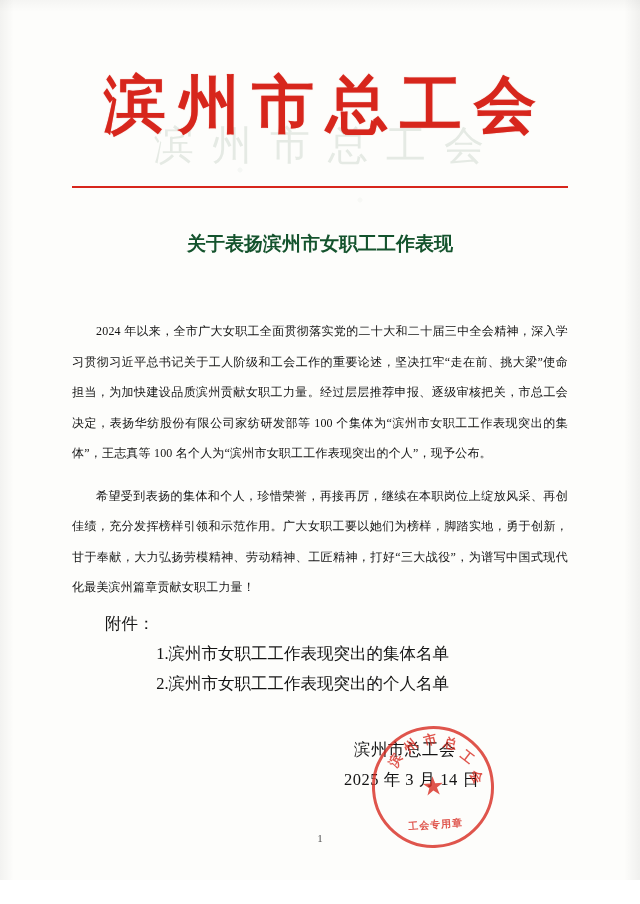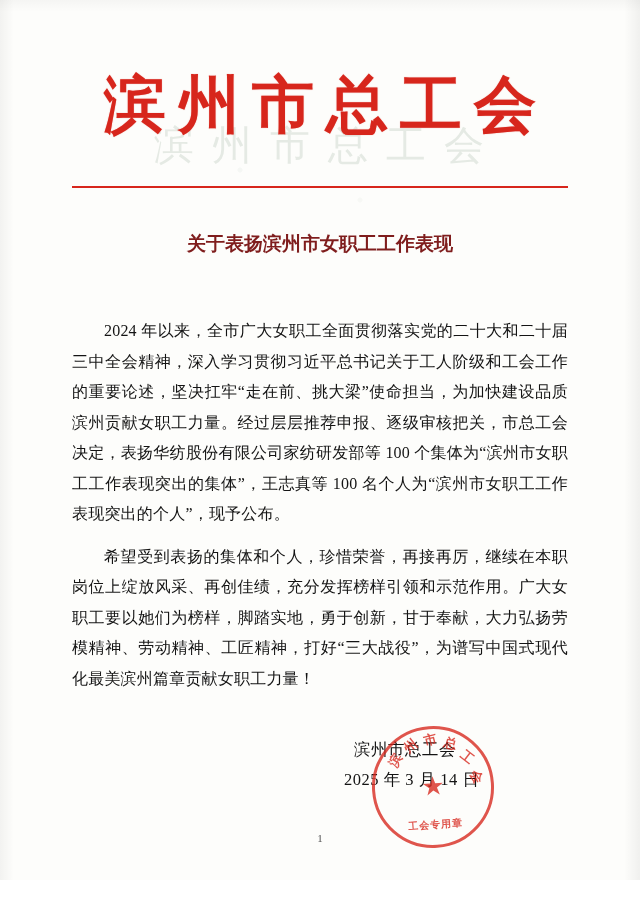--- a/index.html
+++ b/index.html
@@ -64,31 +64,31 @@
   .doc-title {
     position: absolute;
     top: 228px;
     left: 70px;
     width: 500px;
     text-align: center;
     font-family: "DejaVu Serif", "Liberation Serif", serif;
     font-weight: 700;
     font-size: 19px;
     line-height: 30px;
-    color: #7f1d1d;
+    color: #14532d;
   }
 
   .body-block {
     position: absolute;
     top: 316px;
     left: 72px;
     width: 496px;
   }
   .para {
-    font-size: 16px;
+    font-size: 12px;
     line-height: 30.5px;
     text-align: justify;
     text-justify: inter-ideograph;
     margin: 0 0 0 0;
     letter-spacing: 0.2px;
     color: #141414;
   }
   .para + .para { margin-top: 12px; }
   .indent { text-indent: 2em; }
 
@@ -224,20 +224,25 @@
   <div class="rule"></div>
 
   <div class="doc-title">
     <div>关于表扬滨州市女职工工作表现</div>
   </div>
 
   <div class="body-block">
     <p class="para indent">2024 年以来，全市广大女职工全面贯彻落实党的二十大和二十届三中全会精神，深入学习贯彻习近平总书记关于工人阶级和工会工作的重要论述，坚决扛牢“走在前、挑大梁”使命担当，为加快建设品质滨州贡献女职工力量。经过层层推荐申报、逐级审核把关，市总工会决定，表扬华纺股份有限公司家纺研发部等 100 个集体为“滨州市女职工工作表现突出的集体”，王志真等 100 名个人为“滨州市女职工工作表现突出的个人”，现予公布。</p>
     <p class="para indent">希望受到表扬的集体和个人，珍惜荣誉，再接再厉，继续在本职岗位上绽放风采、再创佳绩，充分发挥榜样引领和示范作用。广大女职工要以她们为榜样，脚踏实地，勇于创新，甘于奉献，大力弘扬劳模精神、劳动精神、工匠精神，打好“三大战役”，为谱写中国式现代化最美滨州篇章贡献女职工力量！</p>
 
+    <div class="attach-wrap">
+      <div class="attach-head">附件：</div>
+      <div class="attach-item">1.滨州市女职工工作表现突出的集体名单</div>
+      <div class="attach-item">2.滨州市女职工工作表现突出的个人名单</div>
+    </div>
   </div>
 
   <div class="sign-area">
     <div class="sign-line">滨州市总工会</div>
     <div class="sign-line sign-date">2025 年 3 月 14 日</div>
   </div>
 
   <div class="seal">
     <div class="seal-inner">
       <span class="seal-char" style="left:16px; top:22px; transform:rotate(-55deg);">滨</span>

